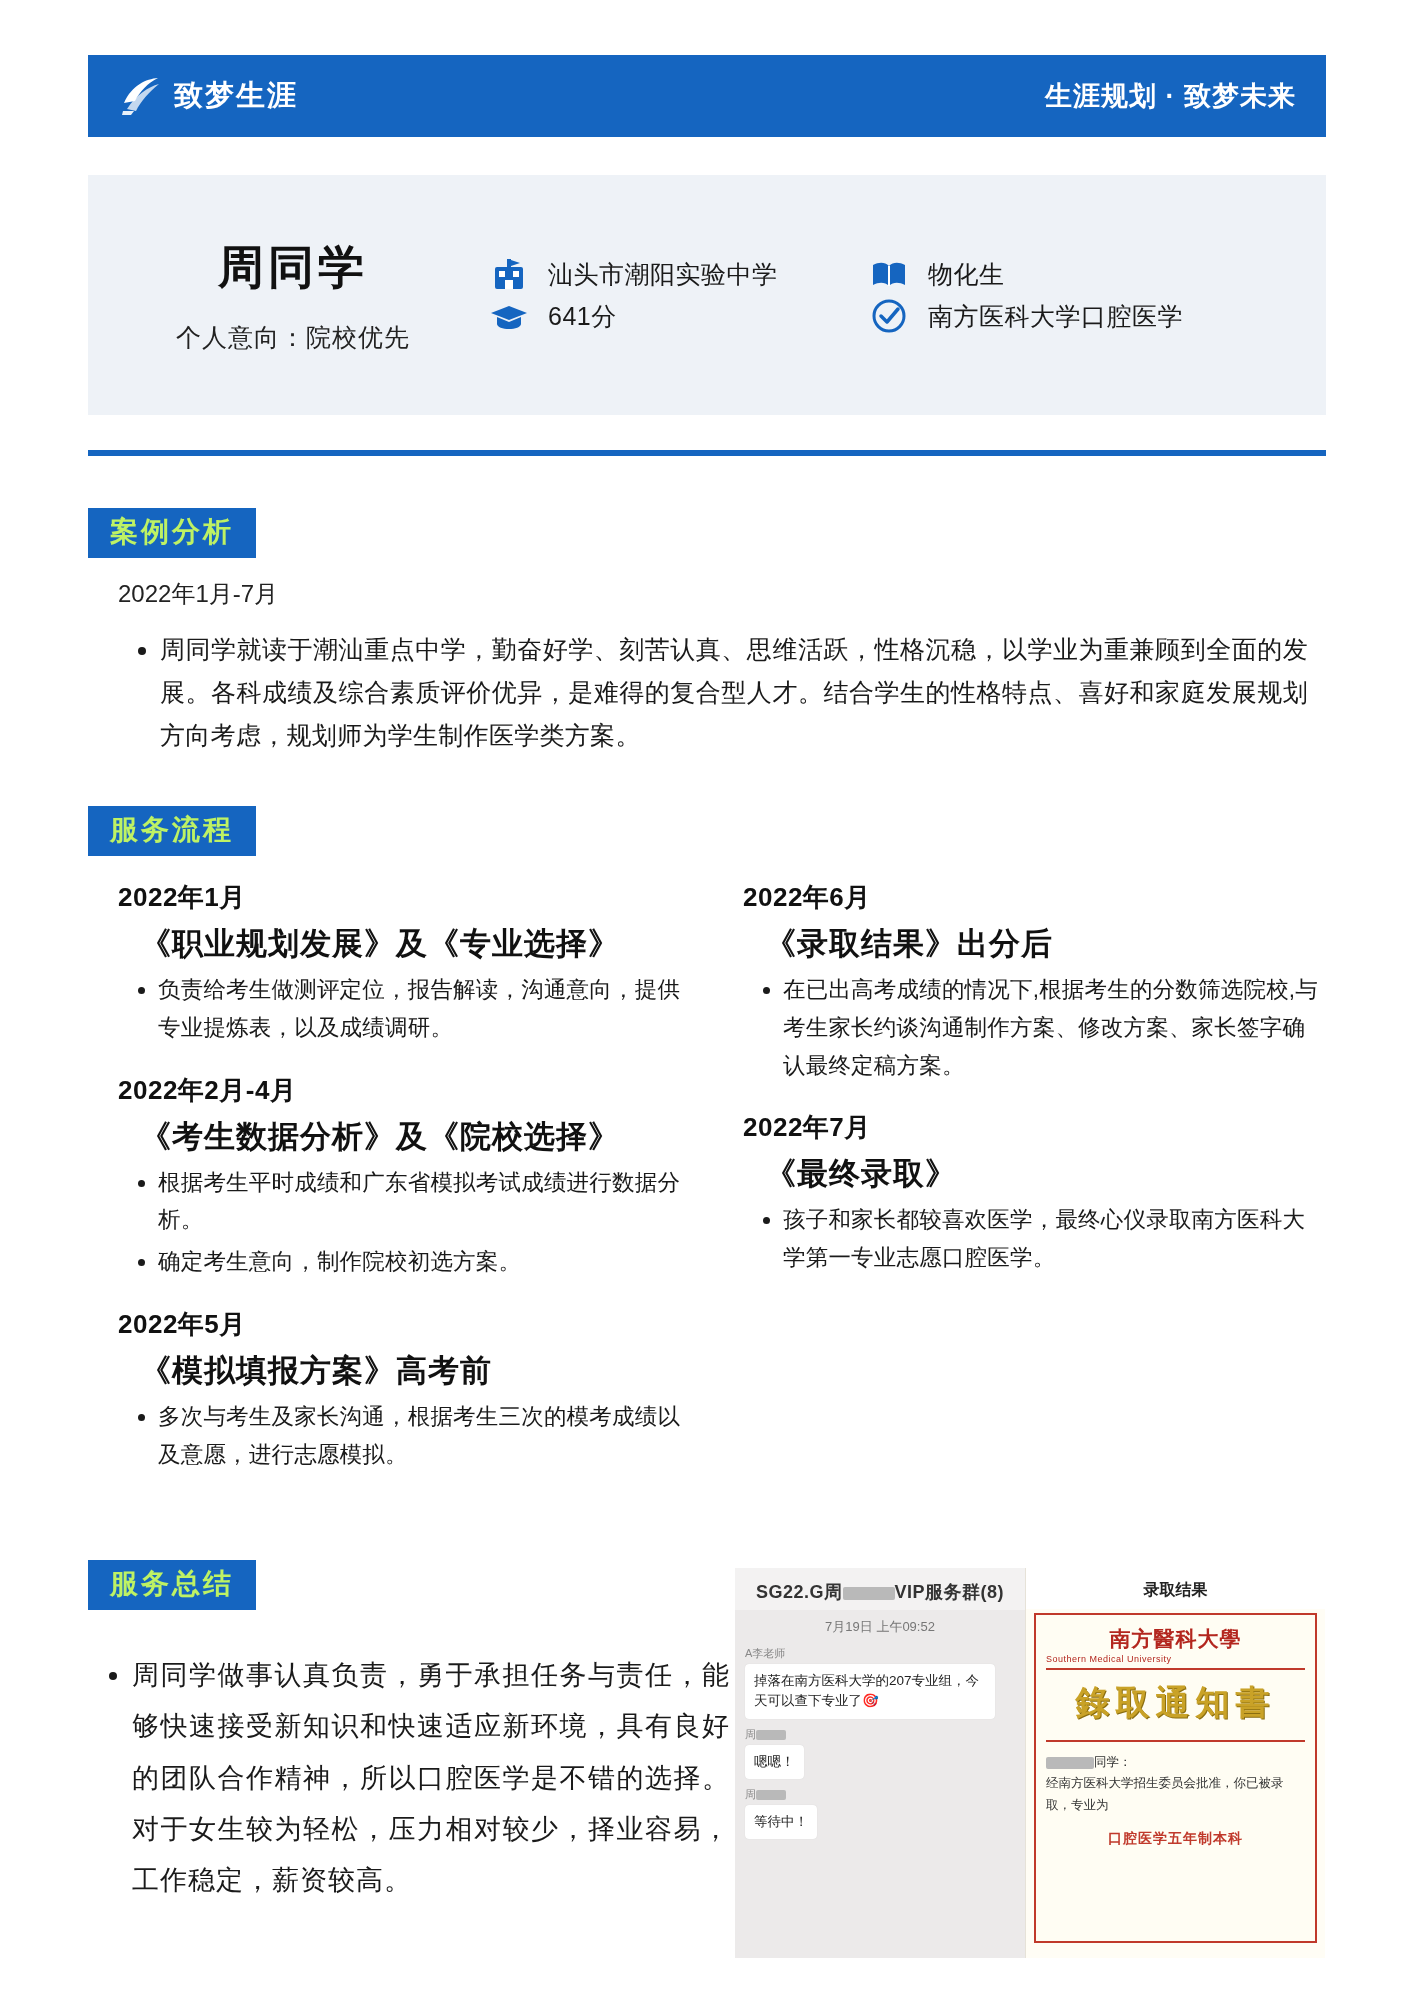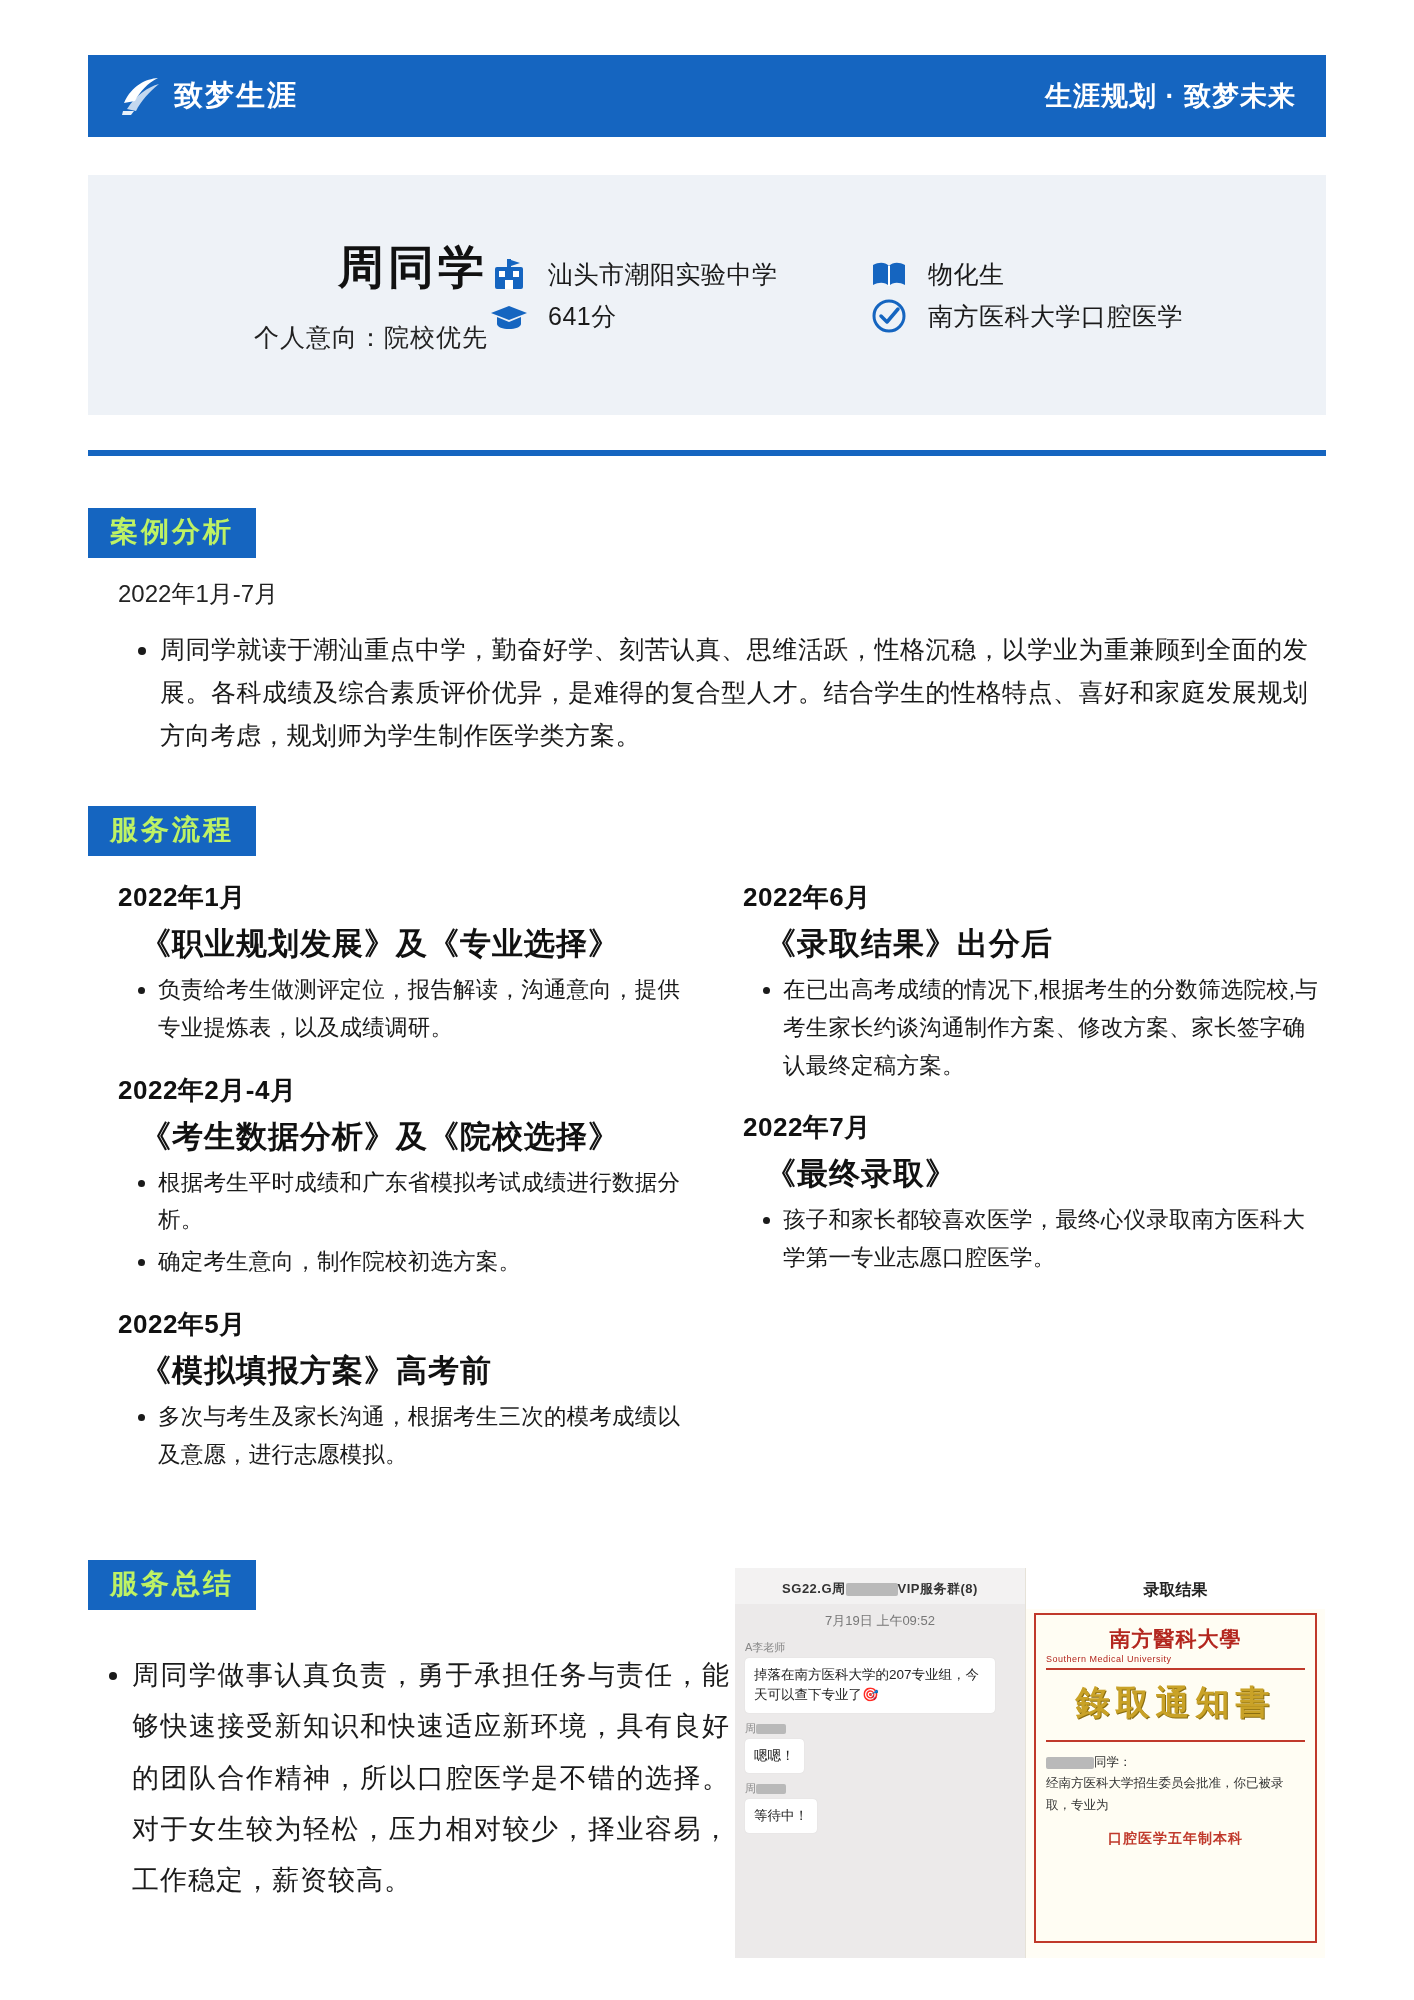--- a/index.html
+++ b/index.html
@@ -61,21 +61,21 @@
     left: 88px;
     top: 175px;
     width: 1238px;
     height: 240px;
     background: #eef2f7;
     display: flex;
     align-items: center;
   }
   .info-left {
     width: 400px;
-    text-align: right;
+    text-align: center;
     padding-left: 10px;
   }
   .student-name {
     font-size: 46px;
     font-weight: bold;
     letter-spacing: 4px;
     color: #111;
     margin-bottom: 22px;
   }
   .student-pref {
@@ -225,21 +225,21 @@
     font-size: 12px;
     overflow: hidden;
   }
   .shot-chat {
     width: 290px;
     background: #eceaea;
     position: relative;
   }
   .shot-chat-title {
     text-align: center;
-    font-size: 13px;
+    font-size: 18px;
     font-weight: bold;
     color: #333;
     padding: 12px 4px 6px 4px;
     background: #f3f2f2;
     letter-spacing: 0.5px;
   }
   .redact {
     display: inline-block;
     background: #b9b9b9;
     color: transparent;

